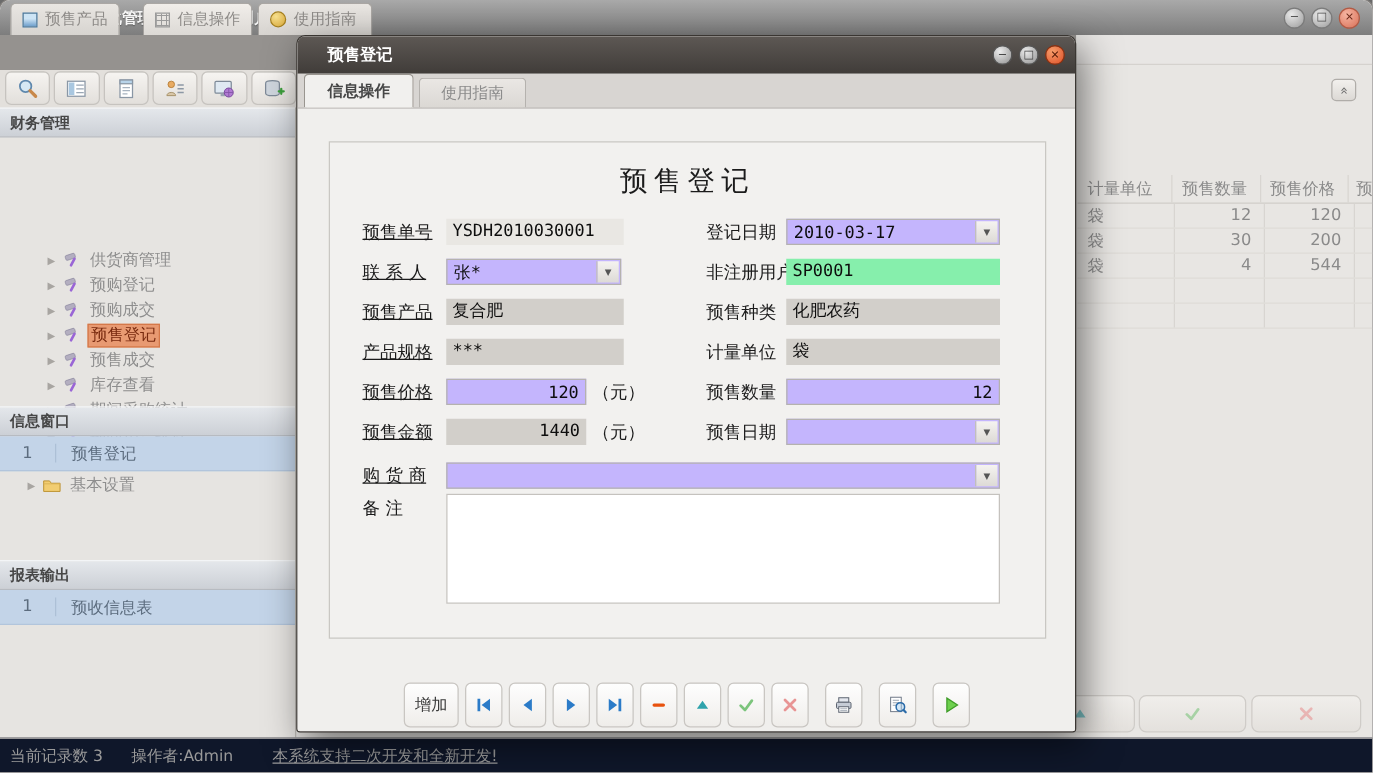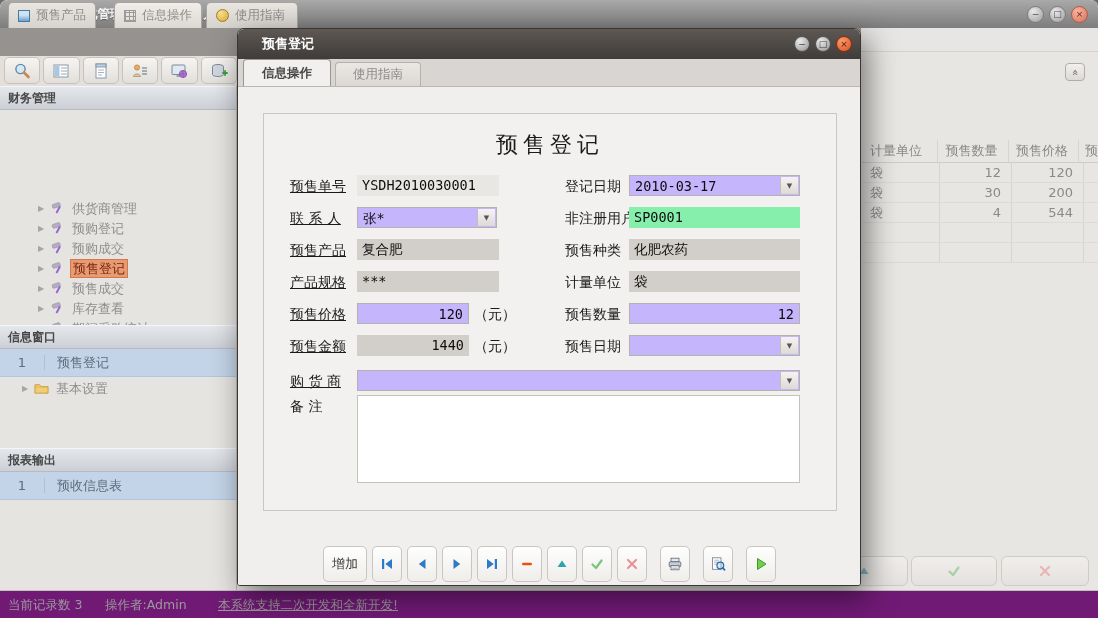--- a/index.html
+++ b/index.html
@@ -31,21 +31,21 @@
   .tbtn{width:37px;height:27px;border:1px solid #c6c3bf;border-radius:5px;background:linear-gradient(#f6f4f1,#e2dfdb);display:flex;align-items:center;justify-content:center;}
 
   
   .sidebar{position:absolute;left:0;top:86px;width:237px;height:504px;background:#e6e4e1;border-right:1px solid #bdbab6;}
   .shdr{position:absolute;left:0;width:100%;height:24px;background:linear-gradient(#e4e7eb,#ccd0d6);border-top:1px solid #f3f5f7;border-bottom:1px solid #b7bbc1;display:flex;align-items:center;padding-left:8px;font-size:12px;font-weight:bold;color:#474747;}
   .sqbtn{position:absolute;width:20px;height:18px;border:1px solid #b0ada9;border-radius:4px;background:linear-gradient(#f2f0ed,#dcd9d5);color:#6e6e6e;font-size:11px;display:flex;align-items:center;justify-content:center;line-height:1;}
   .sqbtn .gl::before{content:"\00AB";}
   .collapse-left{right:6px;top:89px;}
   .collapse-up{right:13px;top:63px;}
   .collapse-up .gl{display:inline-block;transform:rotate(90deg);}
-  .tree{position:absolute;left:16px;top:112px;width:100%;}
+  .tree{position:absolute;left:0;top:112px;width:100%;padding-left:16px;}
   .titem{height:20px;display:flex;align-items:center;font-size:13px;color:#8e8e8e;cursor:default;}
   .titem .arr{margin-left:22px;width:12px;font-size:8px;color:#a8a5a1;}
   .titem .arr::before{content:"\25B6";}
   .titem.folder .arr{margin-left:6px;}
   .titem .ti{width:15px;height:14px;margin-right:5px;}
   .tlabel{padding:0 2px;line-height:17px;}
   .tlabel.sel{background:#e89a72;color:#77290e;border:1px solid #d4784a;}
   .lrow{position:absolute;left:0;width:100%;height:28px;background:#c3d4e8;display:flex;align-items:center;font-size:13px;color:#5c6c7e;border-bottom:1px solid #b2c5dc;}
   .lrow .idx{width:45px;text-align:center;border-right:1px solid #adc0d6;}
   .lrow .lbl{padding-left:12px;}
@@ -57,21 +57,21 @@
   .brow.hdrrow{height:23px;border-bottom:1px solid #d0cdc9;color:#8a8a8a;}
   .bc{height:100%;display:flex;align-items:center;border-right:1px solid #d8d5d1;}
   .c-unit{width:78px;padding-left:8px;}
   .c-qty{width:72px;justify-content:flex-end;padding-right:10px;}
   .c-price{width:72px;justify-content:flex-end;padding-right:10px;}
   .c-more{flex:1;padding-left:6px;border-right:none;}
   .bgbtn{position:absolute;top:504px;height:30px;border:1px solid #cfccc8;border-radius:6px;background:linear-gradient(#f0eeeb,#e4e1dd);display:flex;align-items:center;justify-content:center;opacity:1;}
   .bgbtn svg{opacity:.6;}
 
   
-  .statusbar{position:absolute;left:0;top:590px;width:100%;height:28px;background:#701a75;border-top:1px solid #c3c0bc;font-size:12.5px;color:#9a9a9a;}
+  .statusbar{position:absolute;left:0;top:590px;width:100%;height:28px;background:#0f172a;border-top:1px solid #c3c0bc;font-size:12.5px;color:#9a9a9a;}
   .statusbar span{position:absolute;top:6px;}
   .st1{left:8px;} .st2{left:105px;} .st3{left:218px;text-decoration:underline;}
 
   
   .dialog{position:absolute;left:237px;top:28px;width:624px;height:558px;background:#f0efed;border:1px solid #3a3632;border-radius:7px 7px 3px 3px;box-shadow:6px 10px 30px rgba(0,0,0,.5);overflow:hidden;}
   .dtitle{height:30px;background:linear-gradient(#5d5854,#403c39);display:flex;align-items:center;padding:0 8px 0 24px;}
   .dtitle .txt{color:#ffffff;font-weight:bold;font-size:13px;}
   .dctrls{margin-left:auto;display:flex;gap:5px;}
   .dcbtn{width:16px;height:16px;border-radius:50%;display:flex;align-items:center;justify-content:center;font-size:9px;line-height:1;color:#3e3e3e;background:radial-gradient(circle at 35% 30%,#ececec,#8f8f8f);border:1px solid #565656;}
   .dcbtn.close{background:radial-gradient(circle at 35% 30%,#f79d6a,#dd4f28);color:#4e1504;border-color:#8a3010;}

